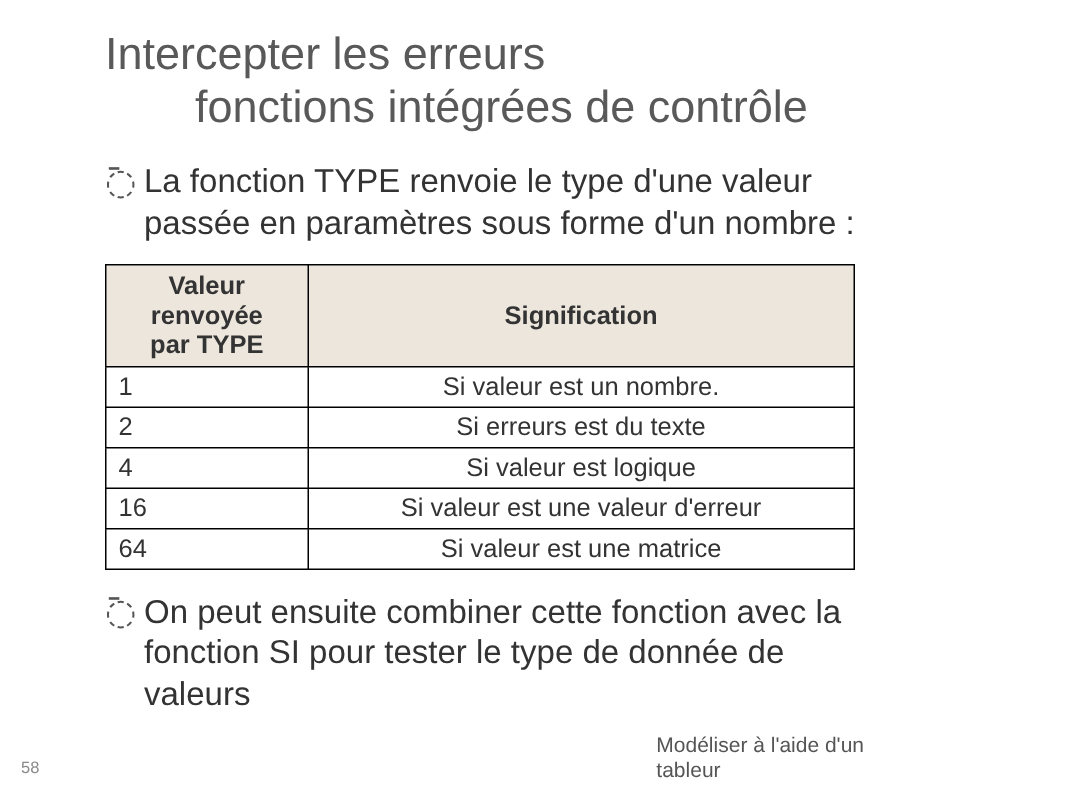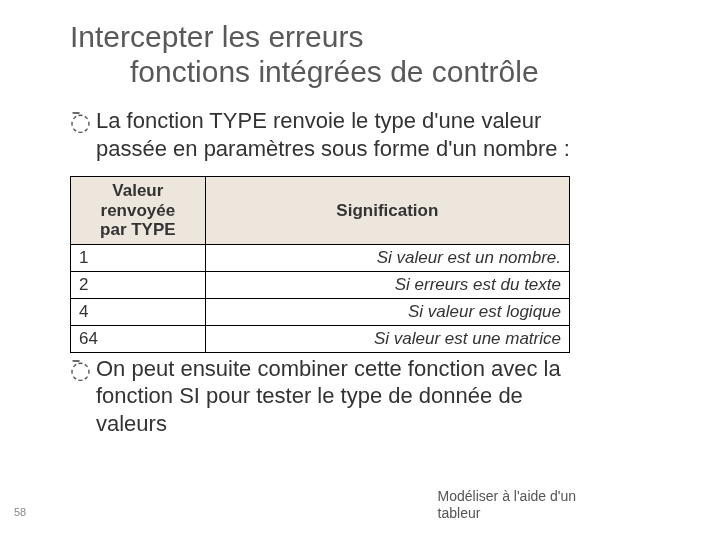--- a/index.html
+++ b/index.html
@@ -4,29 +4,29 @@
 <style>
   * { margin: 0; padding: 0; box-sizing: border-box; }
   html, body { width: 720px; height: 540px; background: #fff; font-family: Arial, Helvetica, sans-serif; color: #333; }
   .slide { position: relative; width: 600px; height: 540px; padding: 20px 30px 20px 70px; }
   .title { font-size: 30px; color: #595959; font-weight: 400; line-height: 1.15; margin-bottom: 18px; }
   .title .sub { display: block; padding-left: 60px; }
   .bullets { margin-bottom: 14px; }
   .bullet { font-size: 22px; color: #333; line-height: 1.25; padding-left: 26px; position: relative; }
   .bullet .tilde { position: absolute; left: 0; top: 0; font-size: 24px; color: #555; }
   .bullet .cont { display: block; }
-  table { border-collapse: collapse; width: 100%; table-layout: fixed; margin-bottom: 2px; }
+  table { border-collapse: collapse; width: 100%; table-layout: fixed; margin-bottom: 14px; }
   table col.c1 { width: 27%; }
   table col.c2 { width: 73%; }
   th, td { border: 1px solid #000; font-size: 17px; vertical-align: middle; }
   th { background: #ece6dd; font-weight: 700; text-align: center; padding: 4px 6px; line-height: 1.15; }
   th.h1 { }
   td { padding: 3px 8px; background: #fff; }
   td.val { text-align: left; }
-  td.sig { text-align: right; font-style: italic; }
+  td.sig { text-align: center; }
   .page-num { position: absolute; left: 14px; bottom: 22px; font-size: 11px; color: #8a8a8a; }
   .footer { position: absolute; right: 24px; bottom: 18px; font-size: 14px; color: #555; text-align: left; line-height: 1.2; }
 </style>
 </head>
 <body>
 
 <div class="slide">
 
   <h1 class="title">
     <span>Intercepter les erreurs</span>
@@ -61,20 +61,24 @@
       </tr>
       <tr>
         <td class="val">2</td>
         <td class="sig">Si erreurs est du texte</td>
       </tr>
       <tr>
         <td class="val">4</td>
         <td class="sig">Si valeur est logique</td>
       </tr>
       <tr>
+        <td class="val">16</td>
+        <td class="sig">Si valeur est une valeur d'erreur</td>
+      </tr>
+      <tr>
         <td class="val">64</td>
         <td class="sig">Si valeur est une matrice</td>
       </tr>
     </tbody>
   </table>
 
   <div class="bullets">
     <div class="bullet">
       <span class="tilde">߫</span>
       <span class="cont">On peut ensuite combiner cette fonction avec la fonction SI pour tester le type de donnée de valeurs</span>

